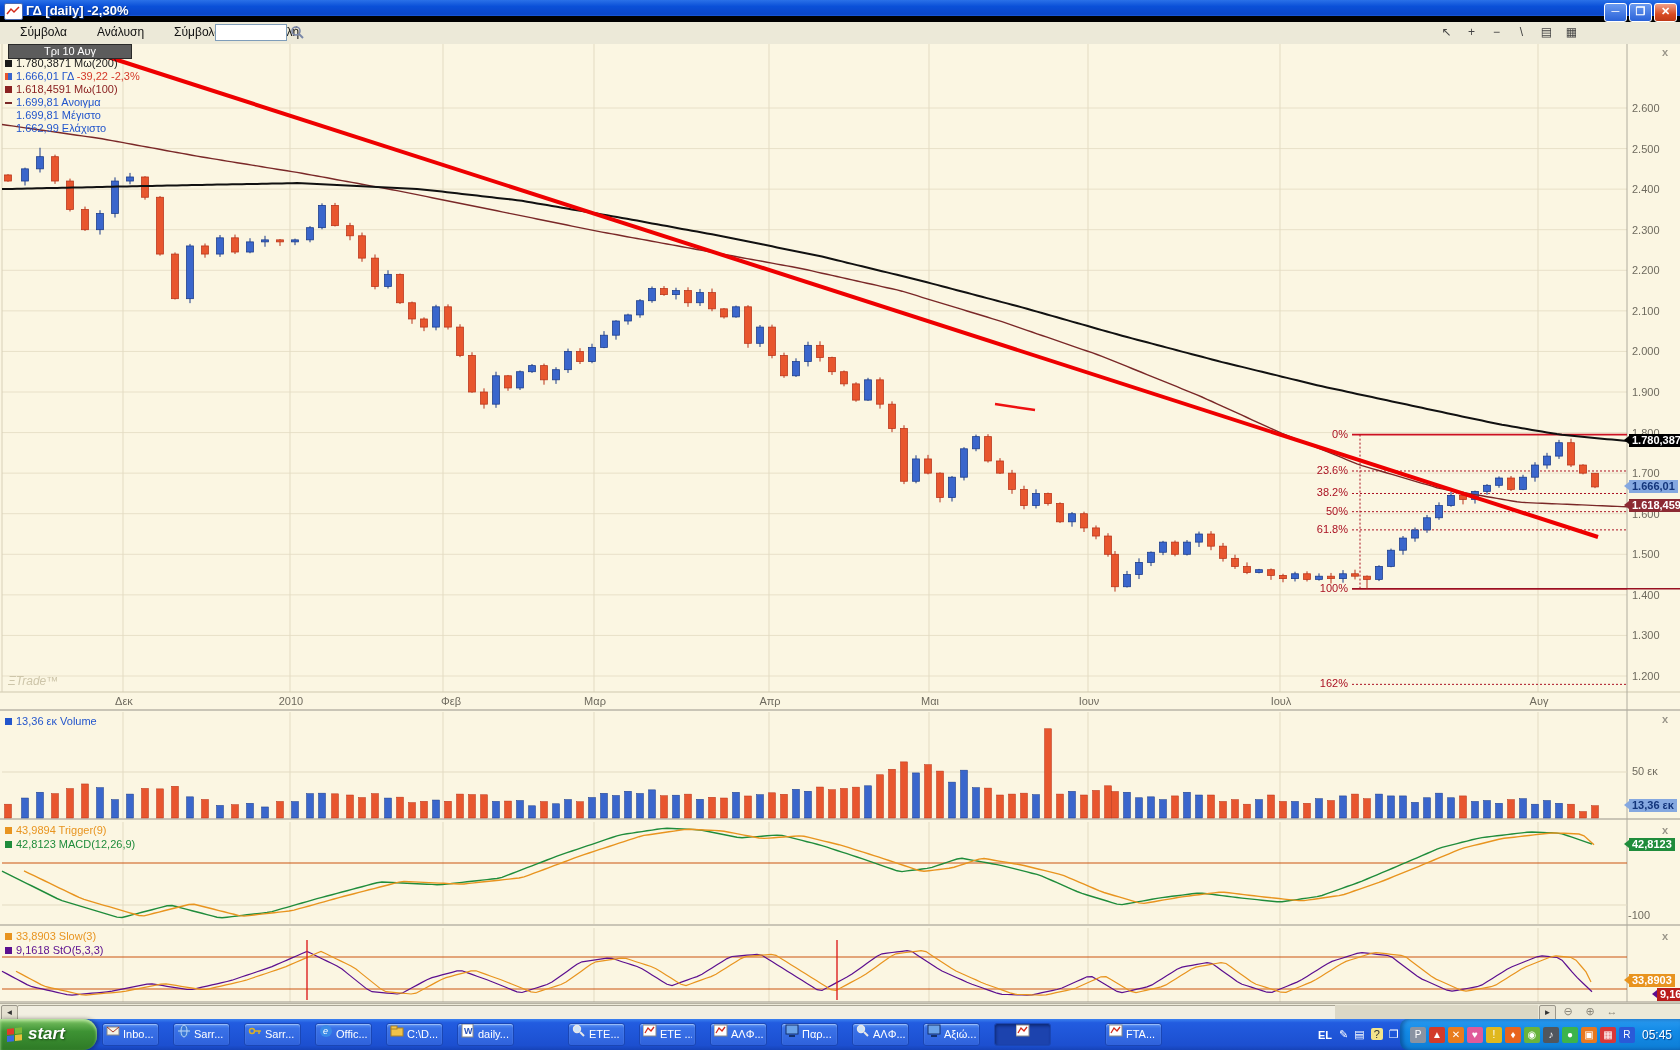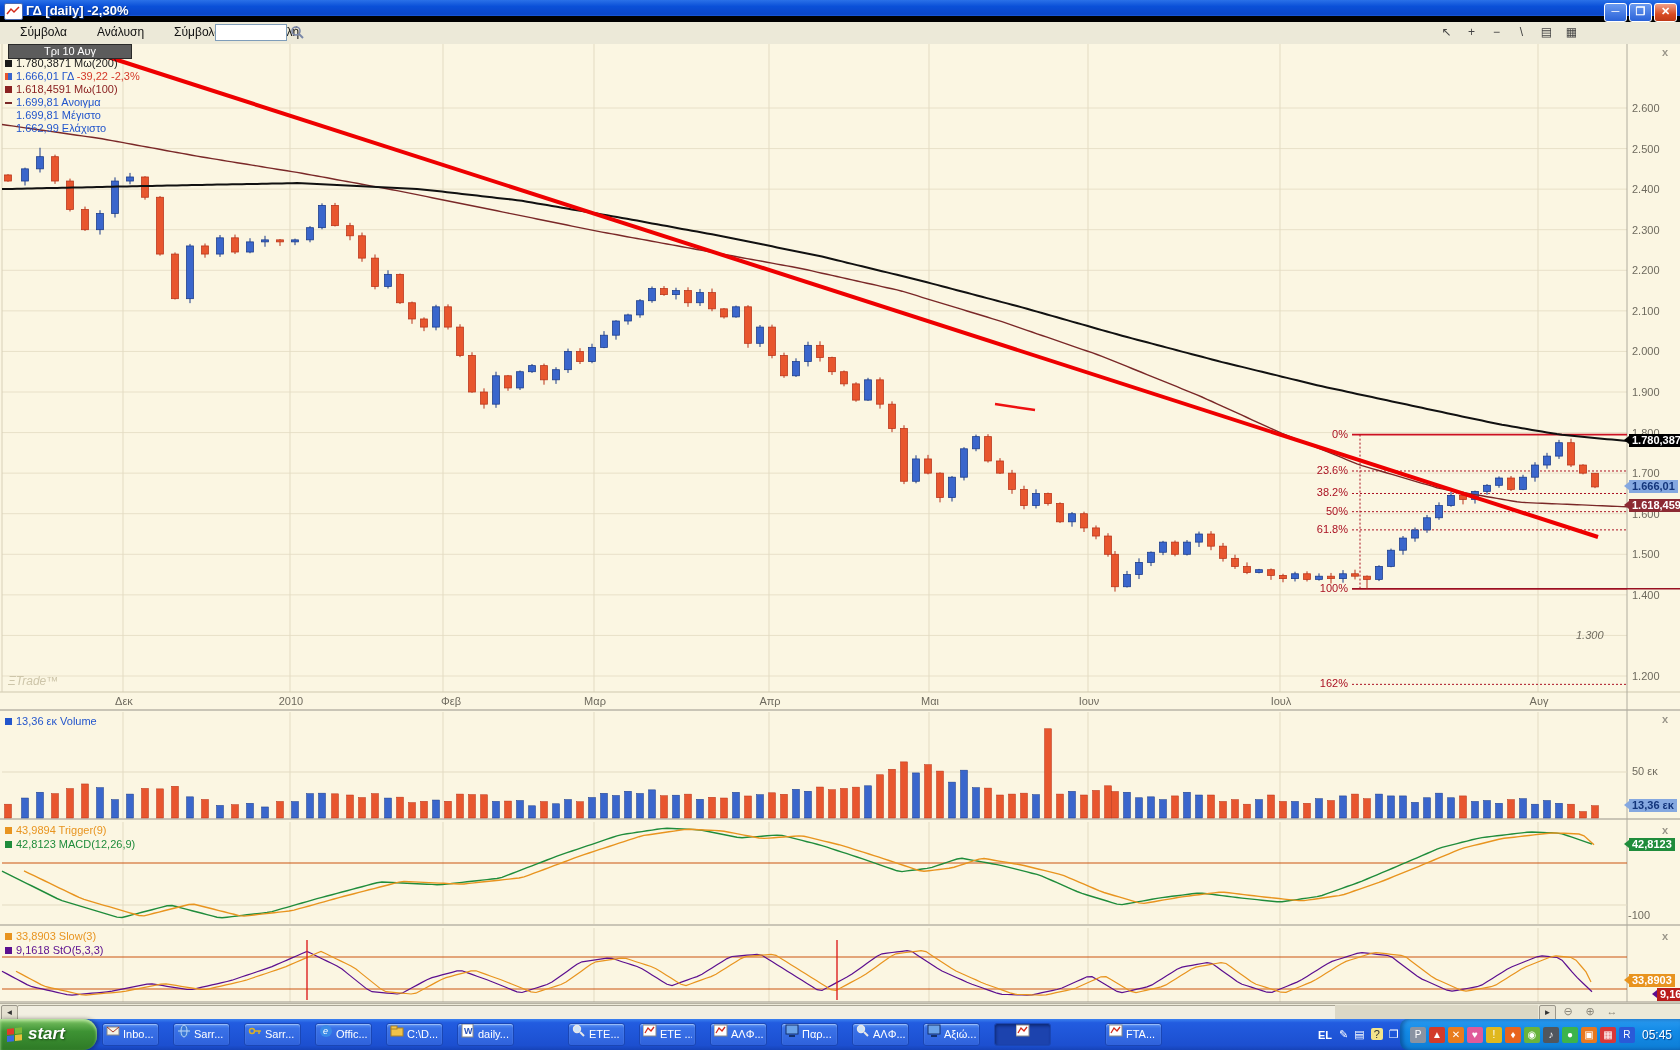--- a/index.html
+++ b/index.html
@@ -605,21 +605,21 @@
       <div class="axislab" style="left: 1632px; top: 223.714px;">2.300</div>
       <div class="axislab" style="left: 1632px; top: 264.286px;">2.200</div>
       <div class="axislab" style="left: 1632px; top: 304.857px;">2.100</div>
       <div class="axislab" style="left: 1632px; top: 345.429px;">2.000</div>
       <div class="axislab" style="left: 1632px; top: 386px;">1.900</div>
       <div class="axislab" style="left: 1632px; top: 426.571px;">1.800</div>
       <div class="axislab" style="left: 1632px; top: 467.143px;">1.700</div>
       <div class="axislab" style="left: 1632px; top: 507.714px;">1.600</div>
       <div class="axislab" style="left: 1632px; top: 548.286px;">1.500</div>
       <div class="axislab" style="left: 1632px; top: 588.857px;">1.400</div>
-      <div class="axislab" style="left: 1576px; top: 629.429px; font-style: italic;">1.300</div>
+      <div class="axislab" style="left: 1632px; top: 629.429px;">1.300</div>
       <div class="axislab" style="left: 1632px; top: 670px;">1.200</div>
       <div class="axislab" style="left: 107px; top: 695px; width: 34px; text-align: center;">Δεκ</div>
       <div class="axislab" style="left: 274px; top: 695px; width: 34px; text-align: center;">2010</div>
       <div class="axislab" style="left: 427px; top: 695px; width: 34px; text-align: right;">Φεβ</div>
       <div class="axislab" style="left: 578px; top: 695px; width: 34px; text-align: center;">Μαρ</div>
       <div class="axislab" style="left: 753px; top: 695px; width: 34px; text-align: center;">Απρ</div>
       <div class="axislab" style="left: 913px; top: 695px; width: 34px; text-align: center;">Μαι</div>
       <div class="axislab" style="left: 1072px; top: 695px; width: 34px; text-align: center;">Ιουν</div>
       <div class="axislab" style="left: 1264px; top: 695px; width: 34px; text-align: center;">Ιουλ</div>
       <div class="axislab" style="left: 1522px; top: 695px; width: 34px; text-align: center;">Αυγ</div>

